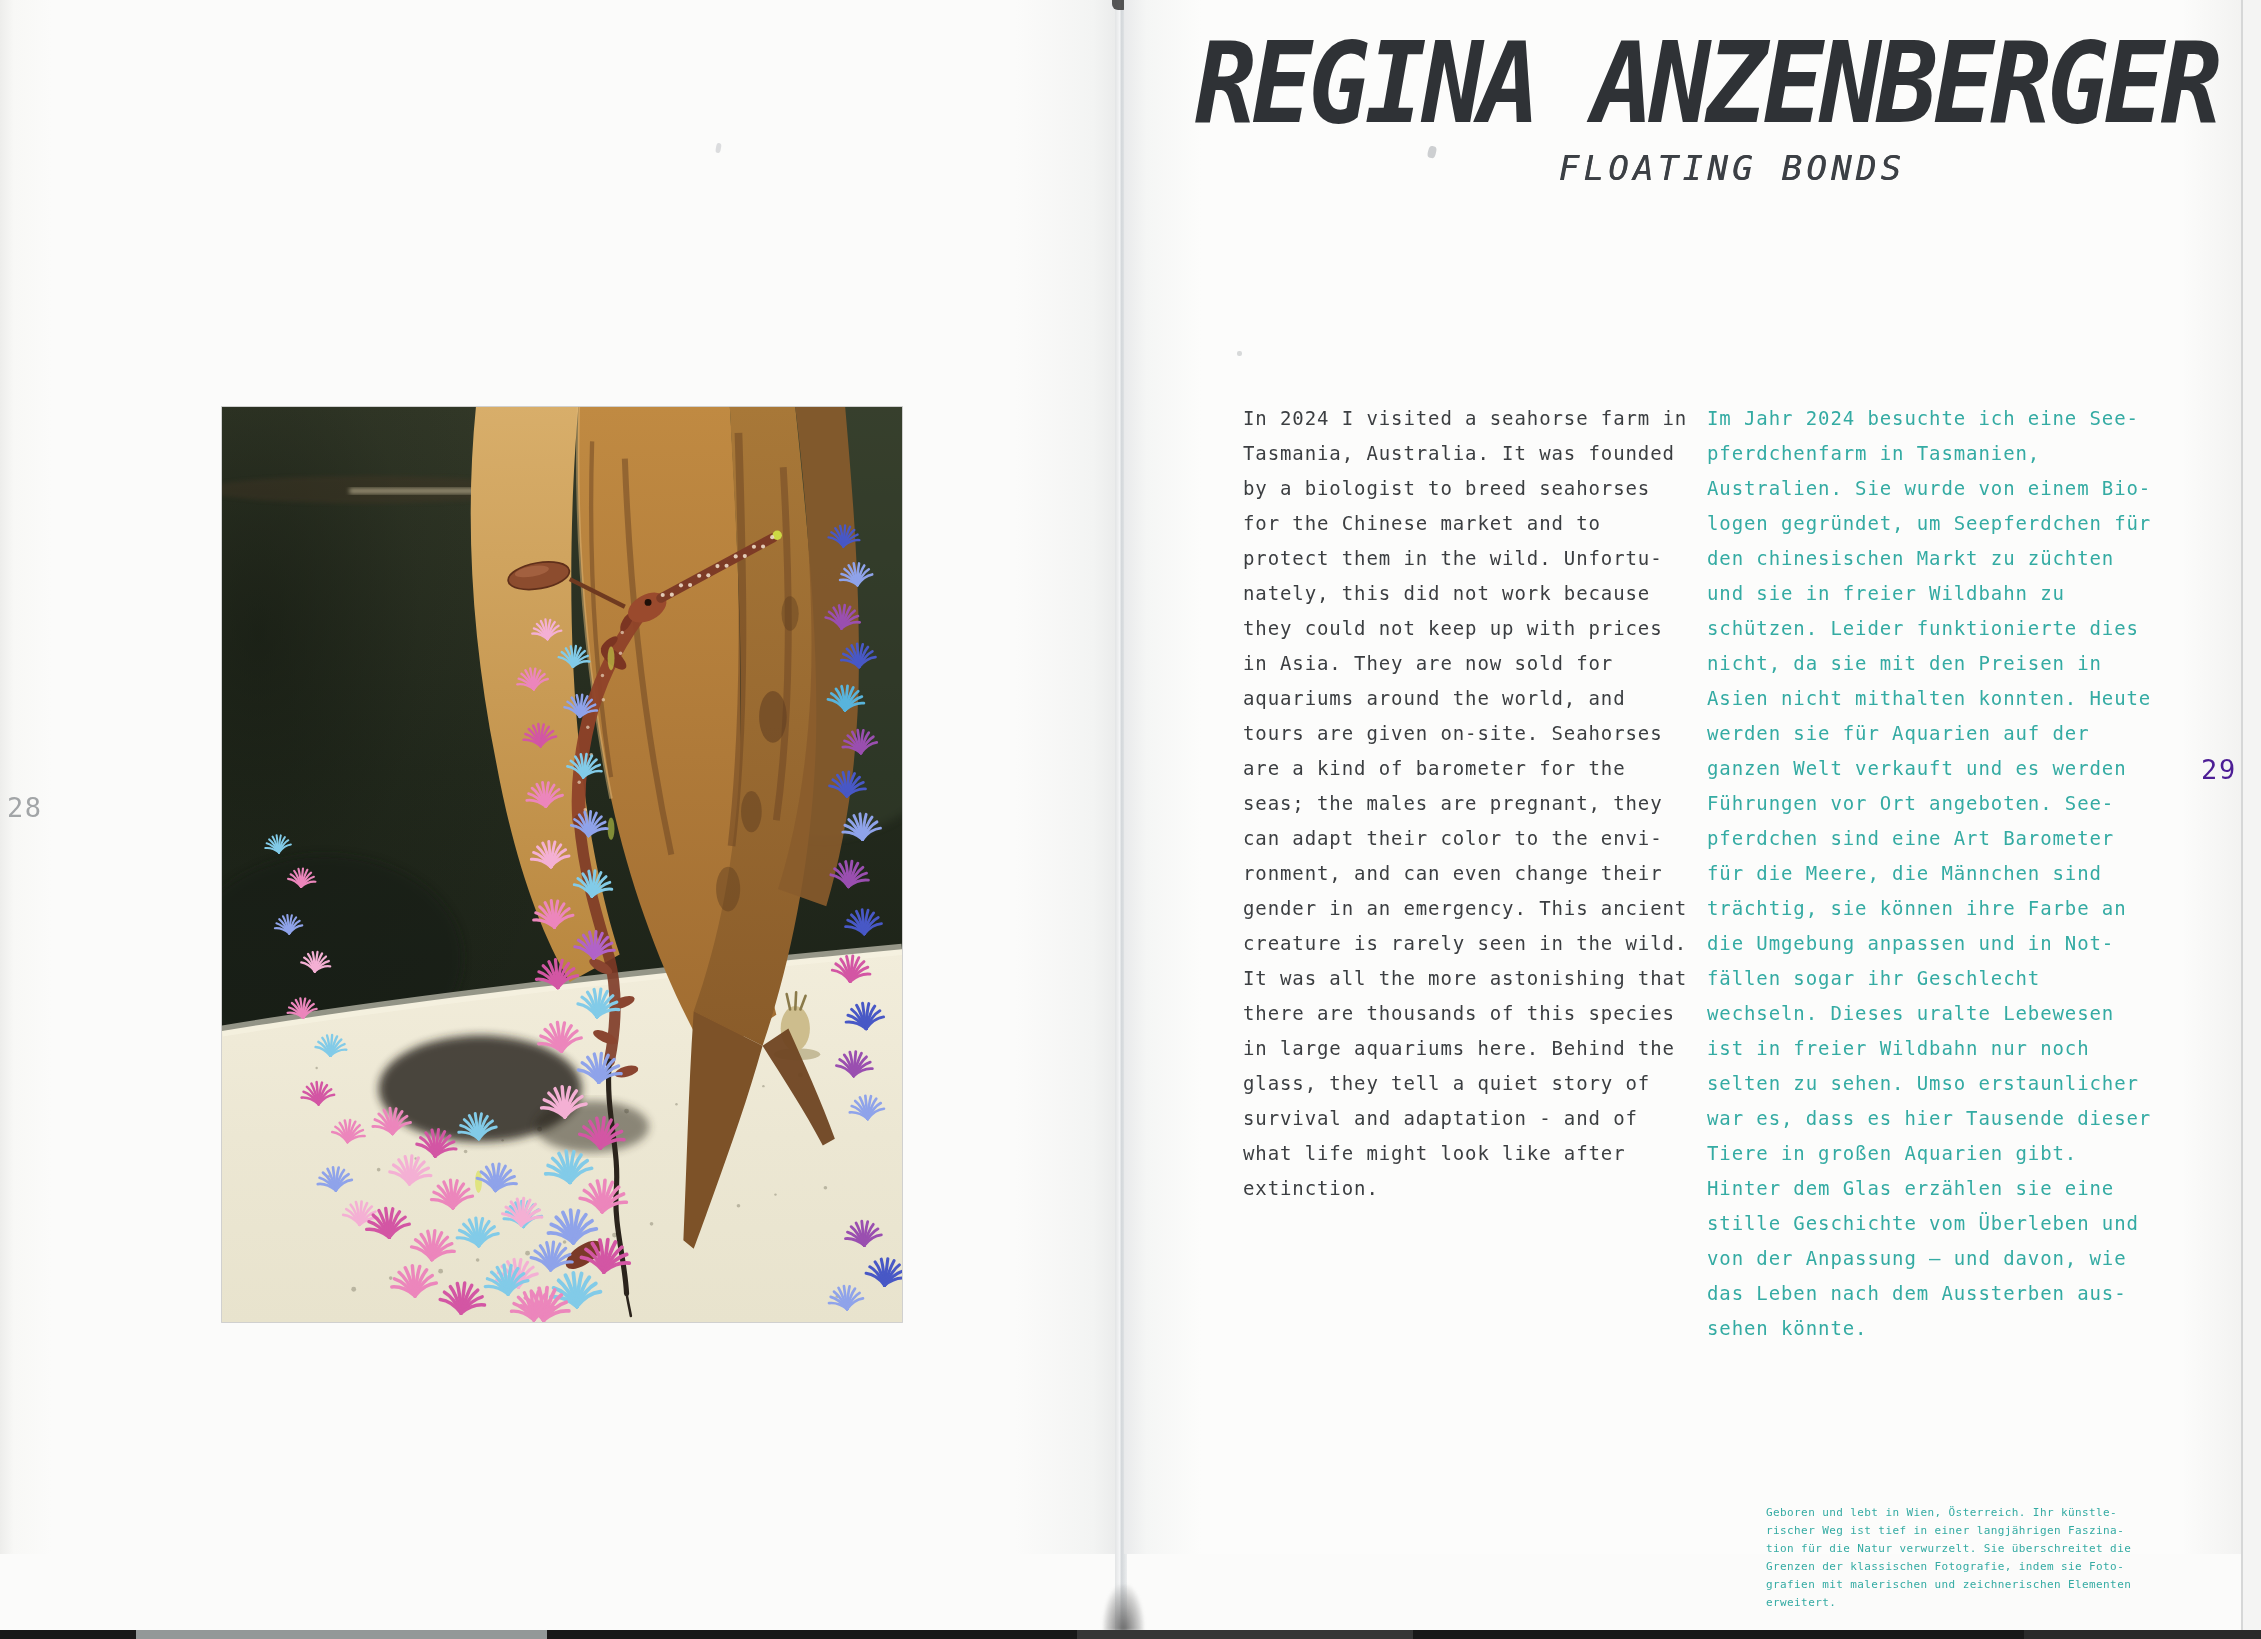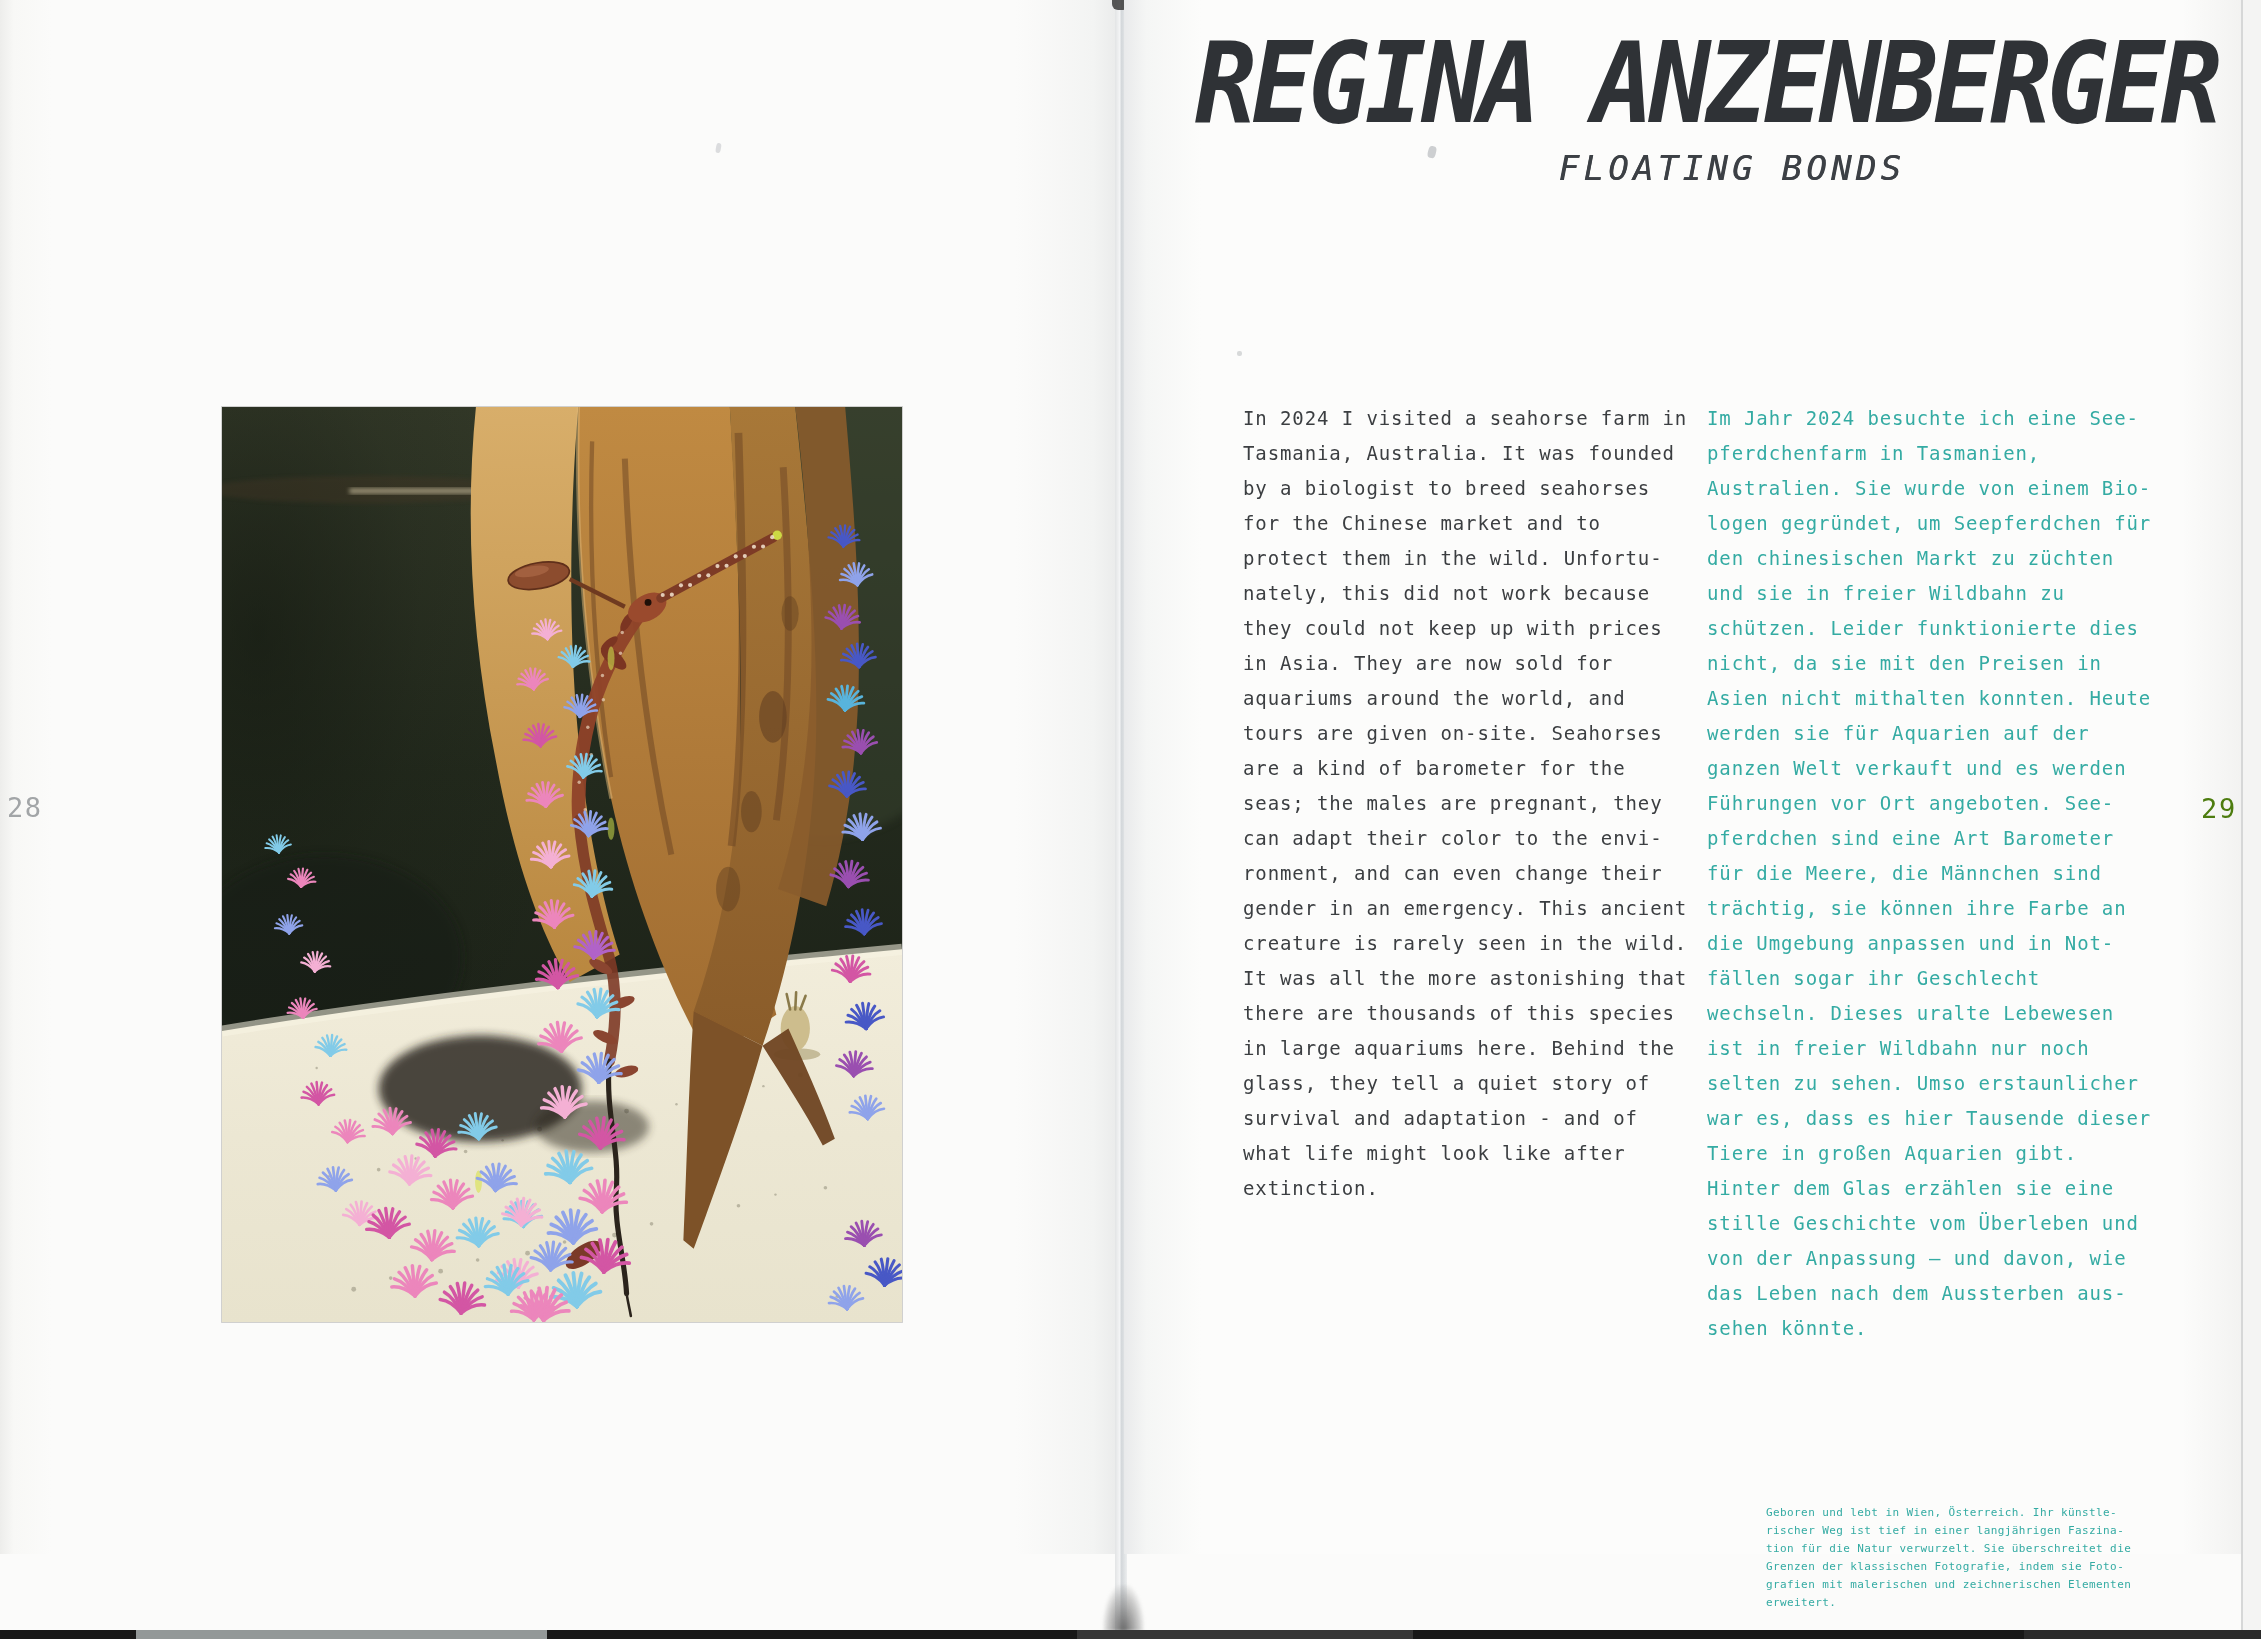--- a/index.html
+++ b/index.html
@@ -11,21 +11,21 @@
   .spine-nick{position:absolute;left:1112px;top:0;width:17px;height:9.5px;background:#2f2f2f;border-radius:0 0 6px 6px;opacity:.8;}
   .spine-smudge{position:absolute;left:1103px;top:1585px;width:41px;height:46px;background:radial-gradient(ellipse at 50% 100%,#6a6a6a 0%,rgba(120,120,120,.35) 55%,rgba(120,120,120,0) 75%);filter:blur(1.7px);}
   .edge-line{position:absolute;left:2241px;top:0;width:2.6px;height:1630px;background:#d6d7d7;}
   .edge-area{position:absolute;left:2243px;top:0;width:18px;height:1630px;background:#f4f4f3;}
 
   .photo{position:absolute;left:222px;top:407px;width:680px;height:915px;margin:0;box-shadow:0 0 0 0.9px rgba(60,60,60,.25);}
   .photo svg{display:block;}
 
   .pagenum{position:absolute;font-size:27px;letter-spacing:1.7px;color:#a2a5a7;}
   .pagenum-left{left:6.9px;top:792px;}
-  .pagenum-right{left:2201px;top:793px;color:#4d7c0f;}
+  .pagenum-right{left:2201px;top:754px;color:#4c1d95;}
 
   .title{position:absolute;left:0;right:0;top:22.4px;margin:0;text-align:center;padding-left:26px;
          font-weight:bold;font-style:italic;font-size:102px;line-height:1.1;letter-spacing:-0.045em;
          color:#2f3236;transform:scaleY(1.1);transform-origin:top center;white-space:nowrap;}
   .subtitle{position:absolute;left:0;right:0;top:148px;margin:0;text-align:center;padding-left:78px;
             font-style:italic;font-weight:normal;font-size:34px;letter-spacing:4.3px;color:#3c4045;
             text-shadow:0.4px 0 0 currentColor;white-space:nowrap;}
 
   .col{position:absolute;top:401px;font-size:19px;line-height:35px;letter-spacing:0.9px;white-space:pre;}
   .col-en{left:119px;color:#3b3e41;}

